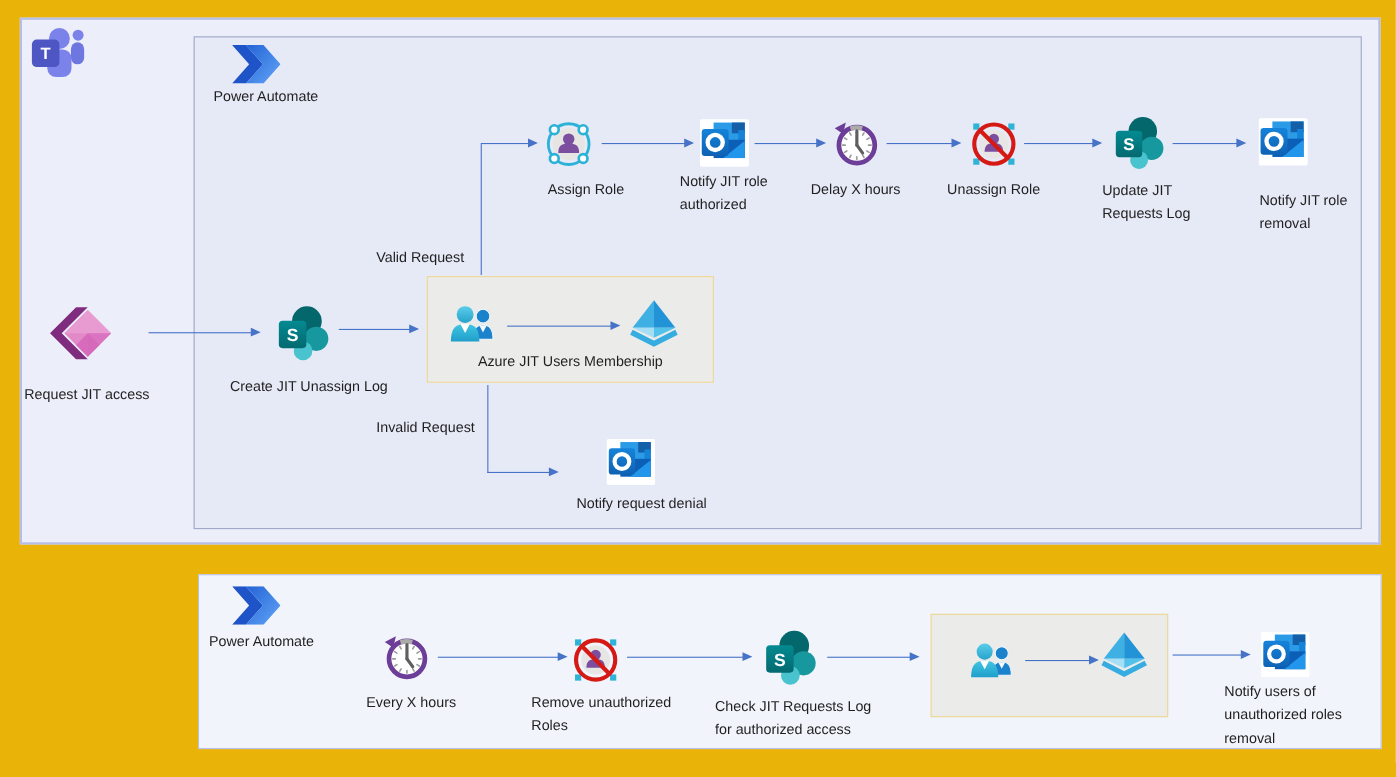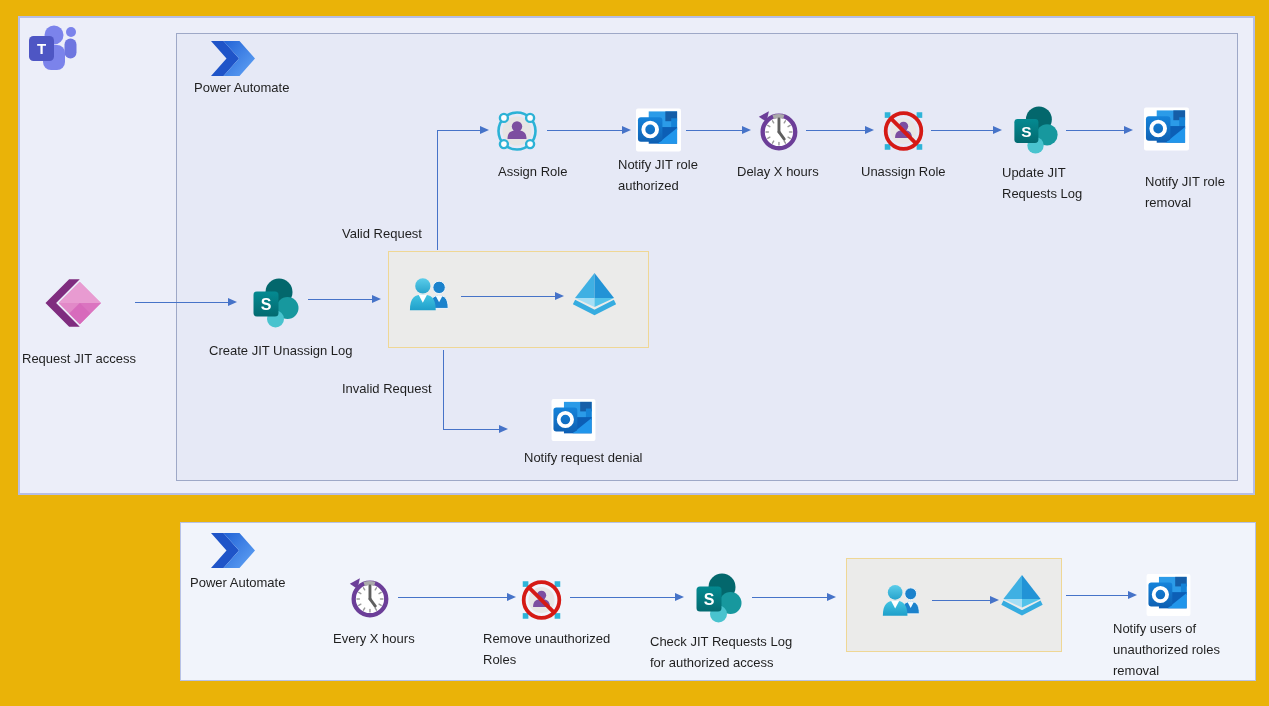--- a/index.html
+++ b/index.html
@@ -214,20 +214,21 @@
 
   <div class="lbl nw" style="left:342px;top:224px;">Valid Request</div>
   <div class="lbl nw" style="left:342px;top:379px;">Invalid Request</div>
 
   <svg class="ico" style="left:406px;top:274px;width:48px;height:44px;">
       <use href="#sym-users"></use>
     </svg>
   <svg class="ico" style="left:571px;top:271px;width:47px;height:50px;">
       <use href="#sym-pyramid"></use>
     </svg>
+  <div class="lbl" style="left:393px;top:319px;width:251px;text-align:center;">Azure JIT Users Membership</div>
 
   <svg class="ico" style="left:493px;top:107px;width:48px;height:48px;">
       <use href="#sym-assign"></use>
     </svg>
   <div class="lbl nw" style="left:474px;top:162px;margin-left:24px;">Assign Role</div>
 
   <svg class="ico" style="left:636px;top:108px;width:45px;height:44px;">
       <use href="#sym-outlook"></use>
     </svg>
   <div class="lbl" style="left:618px;top:155px;width:98px;">Notify JIT role authorized</div>

